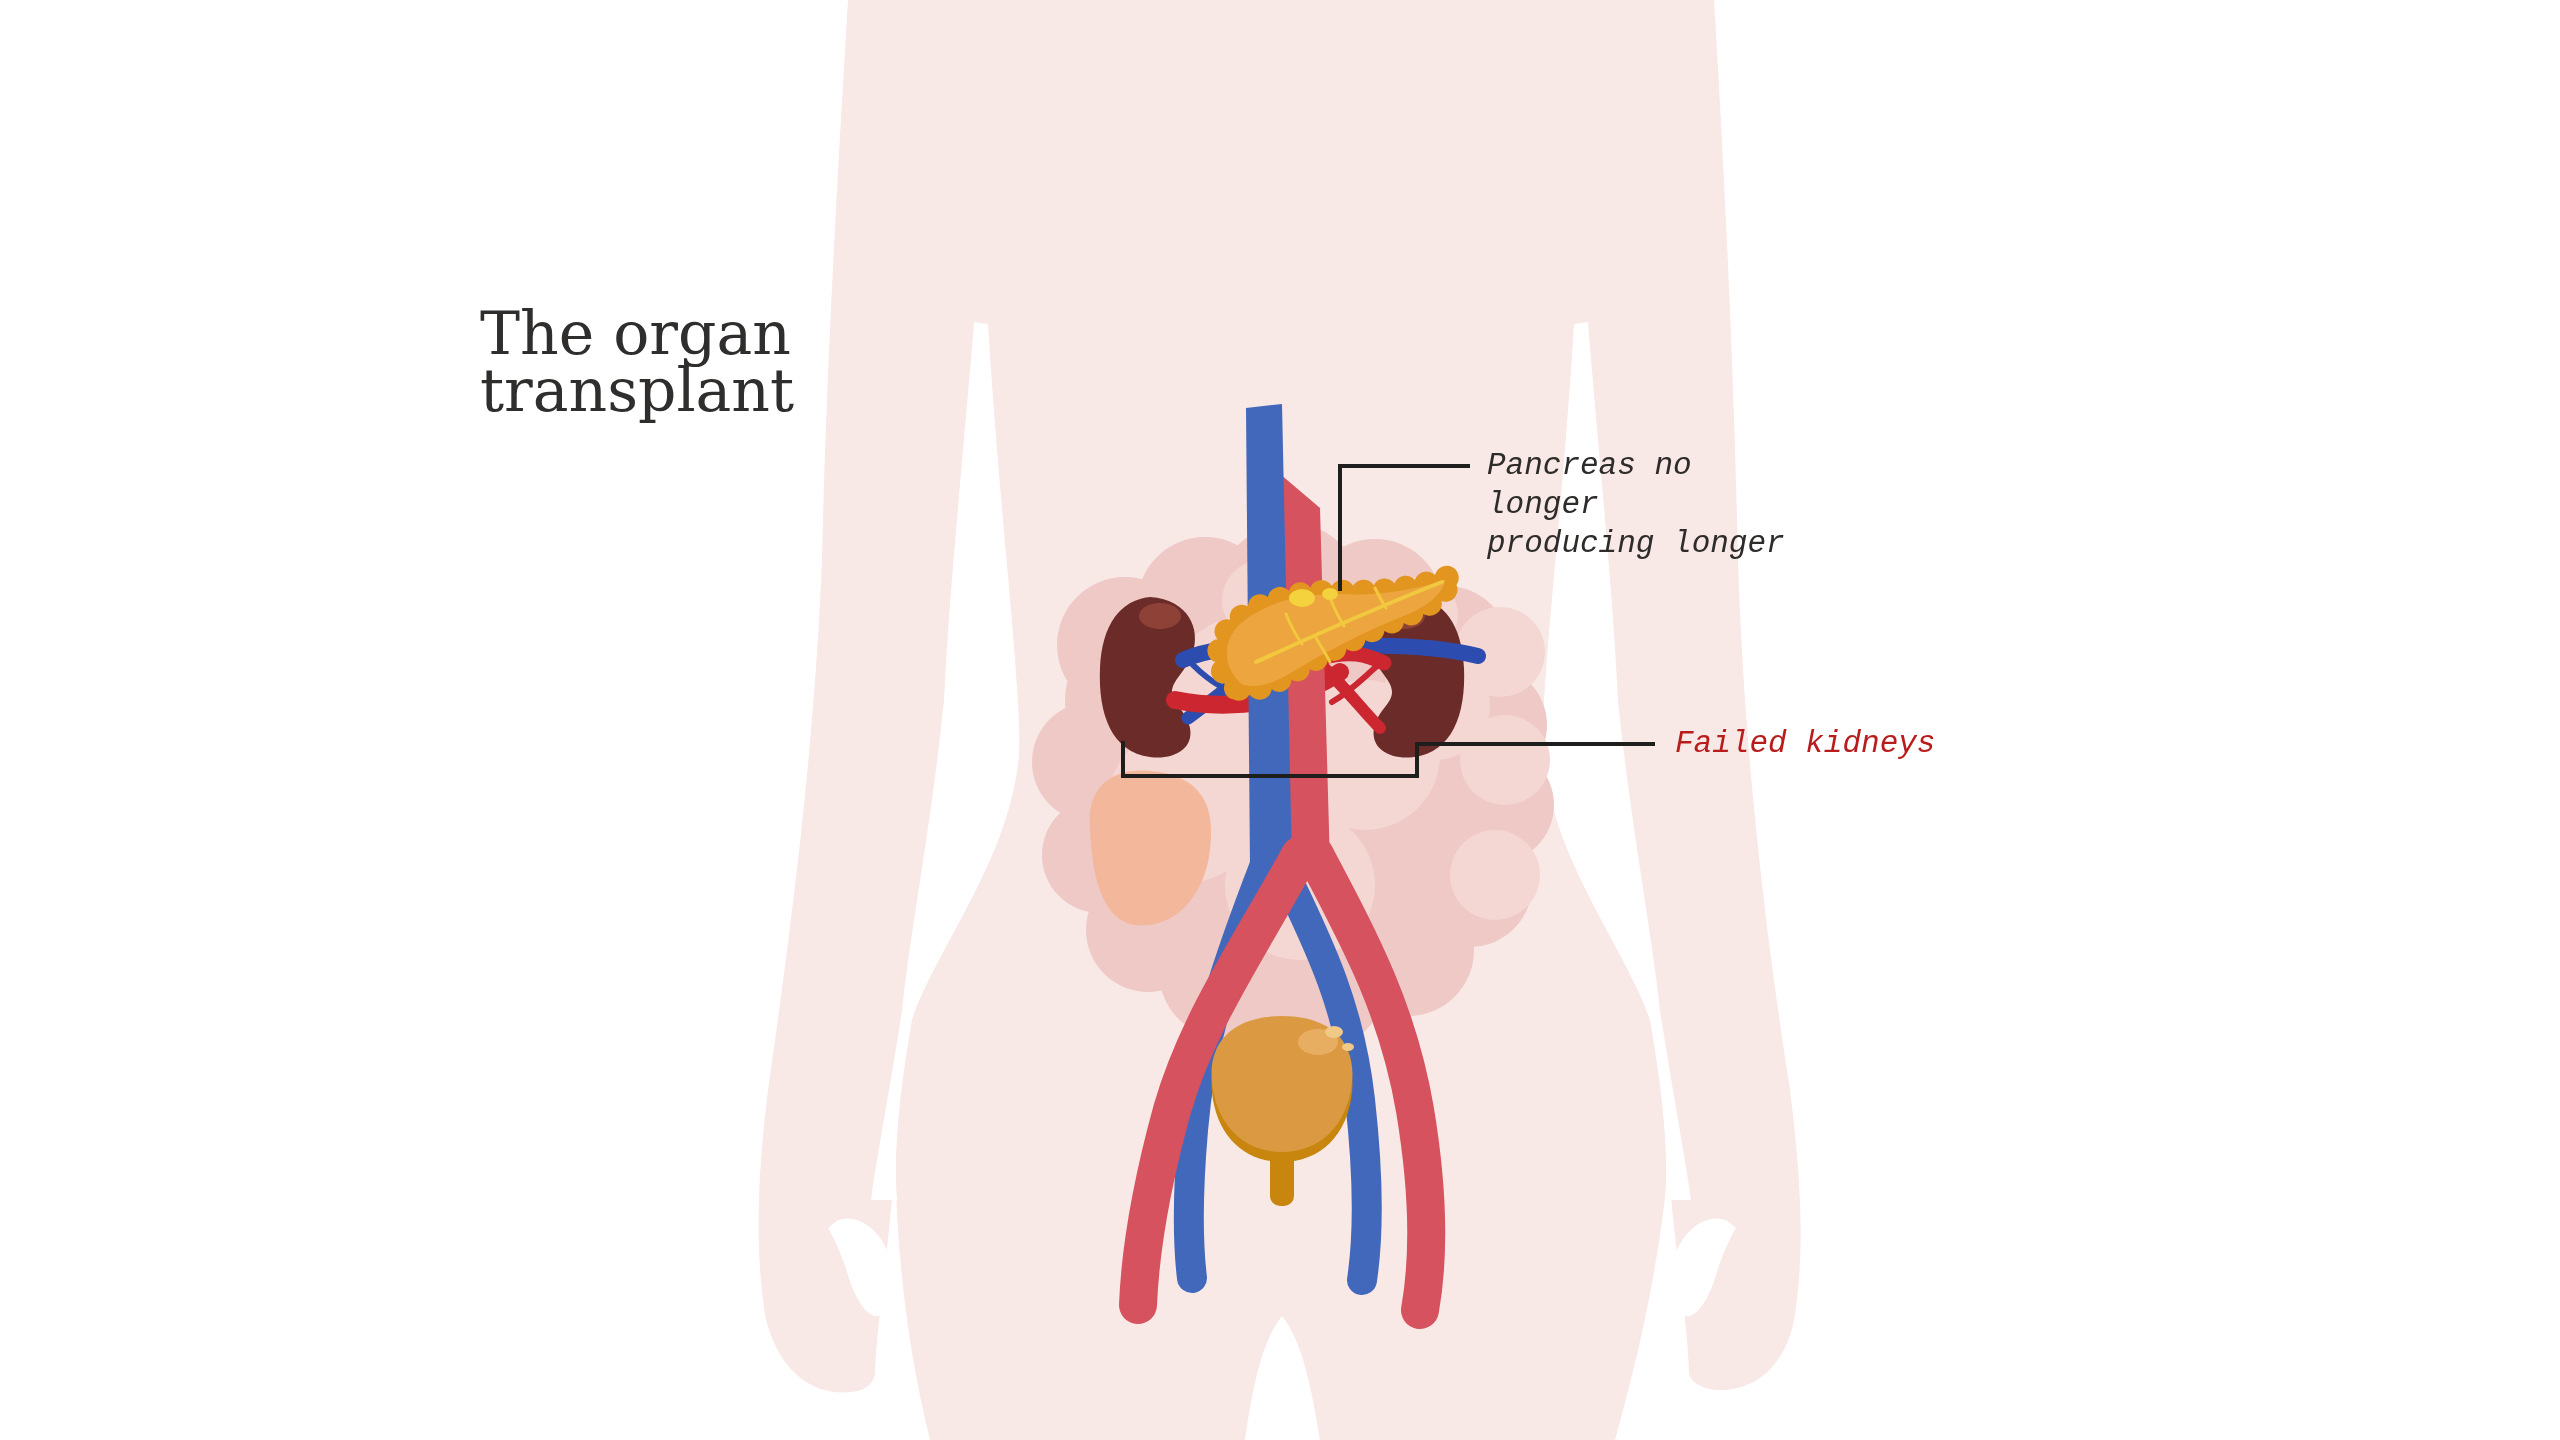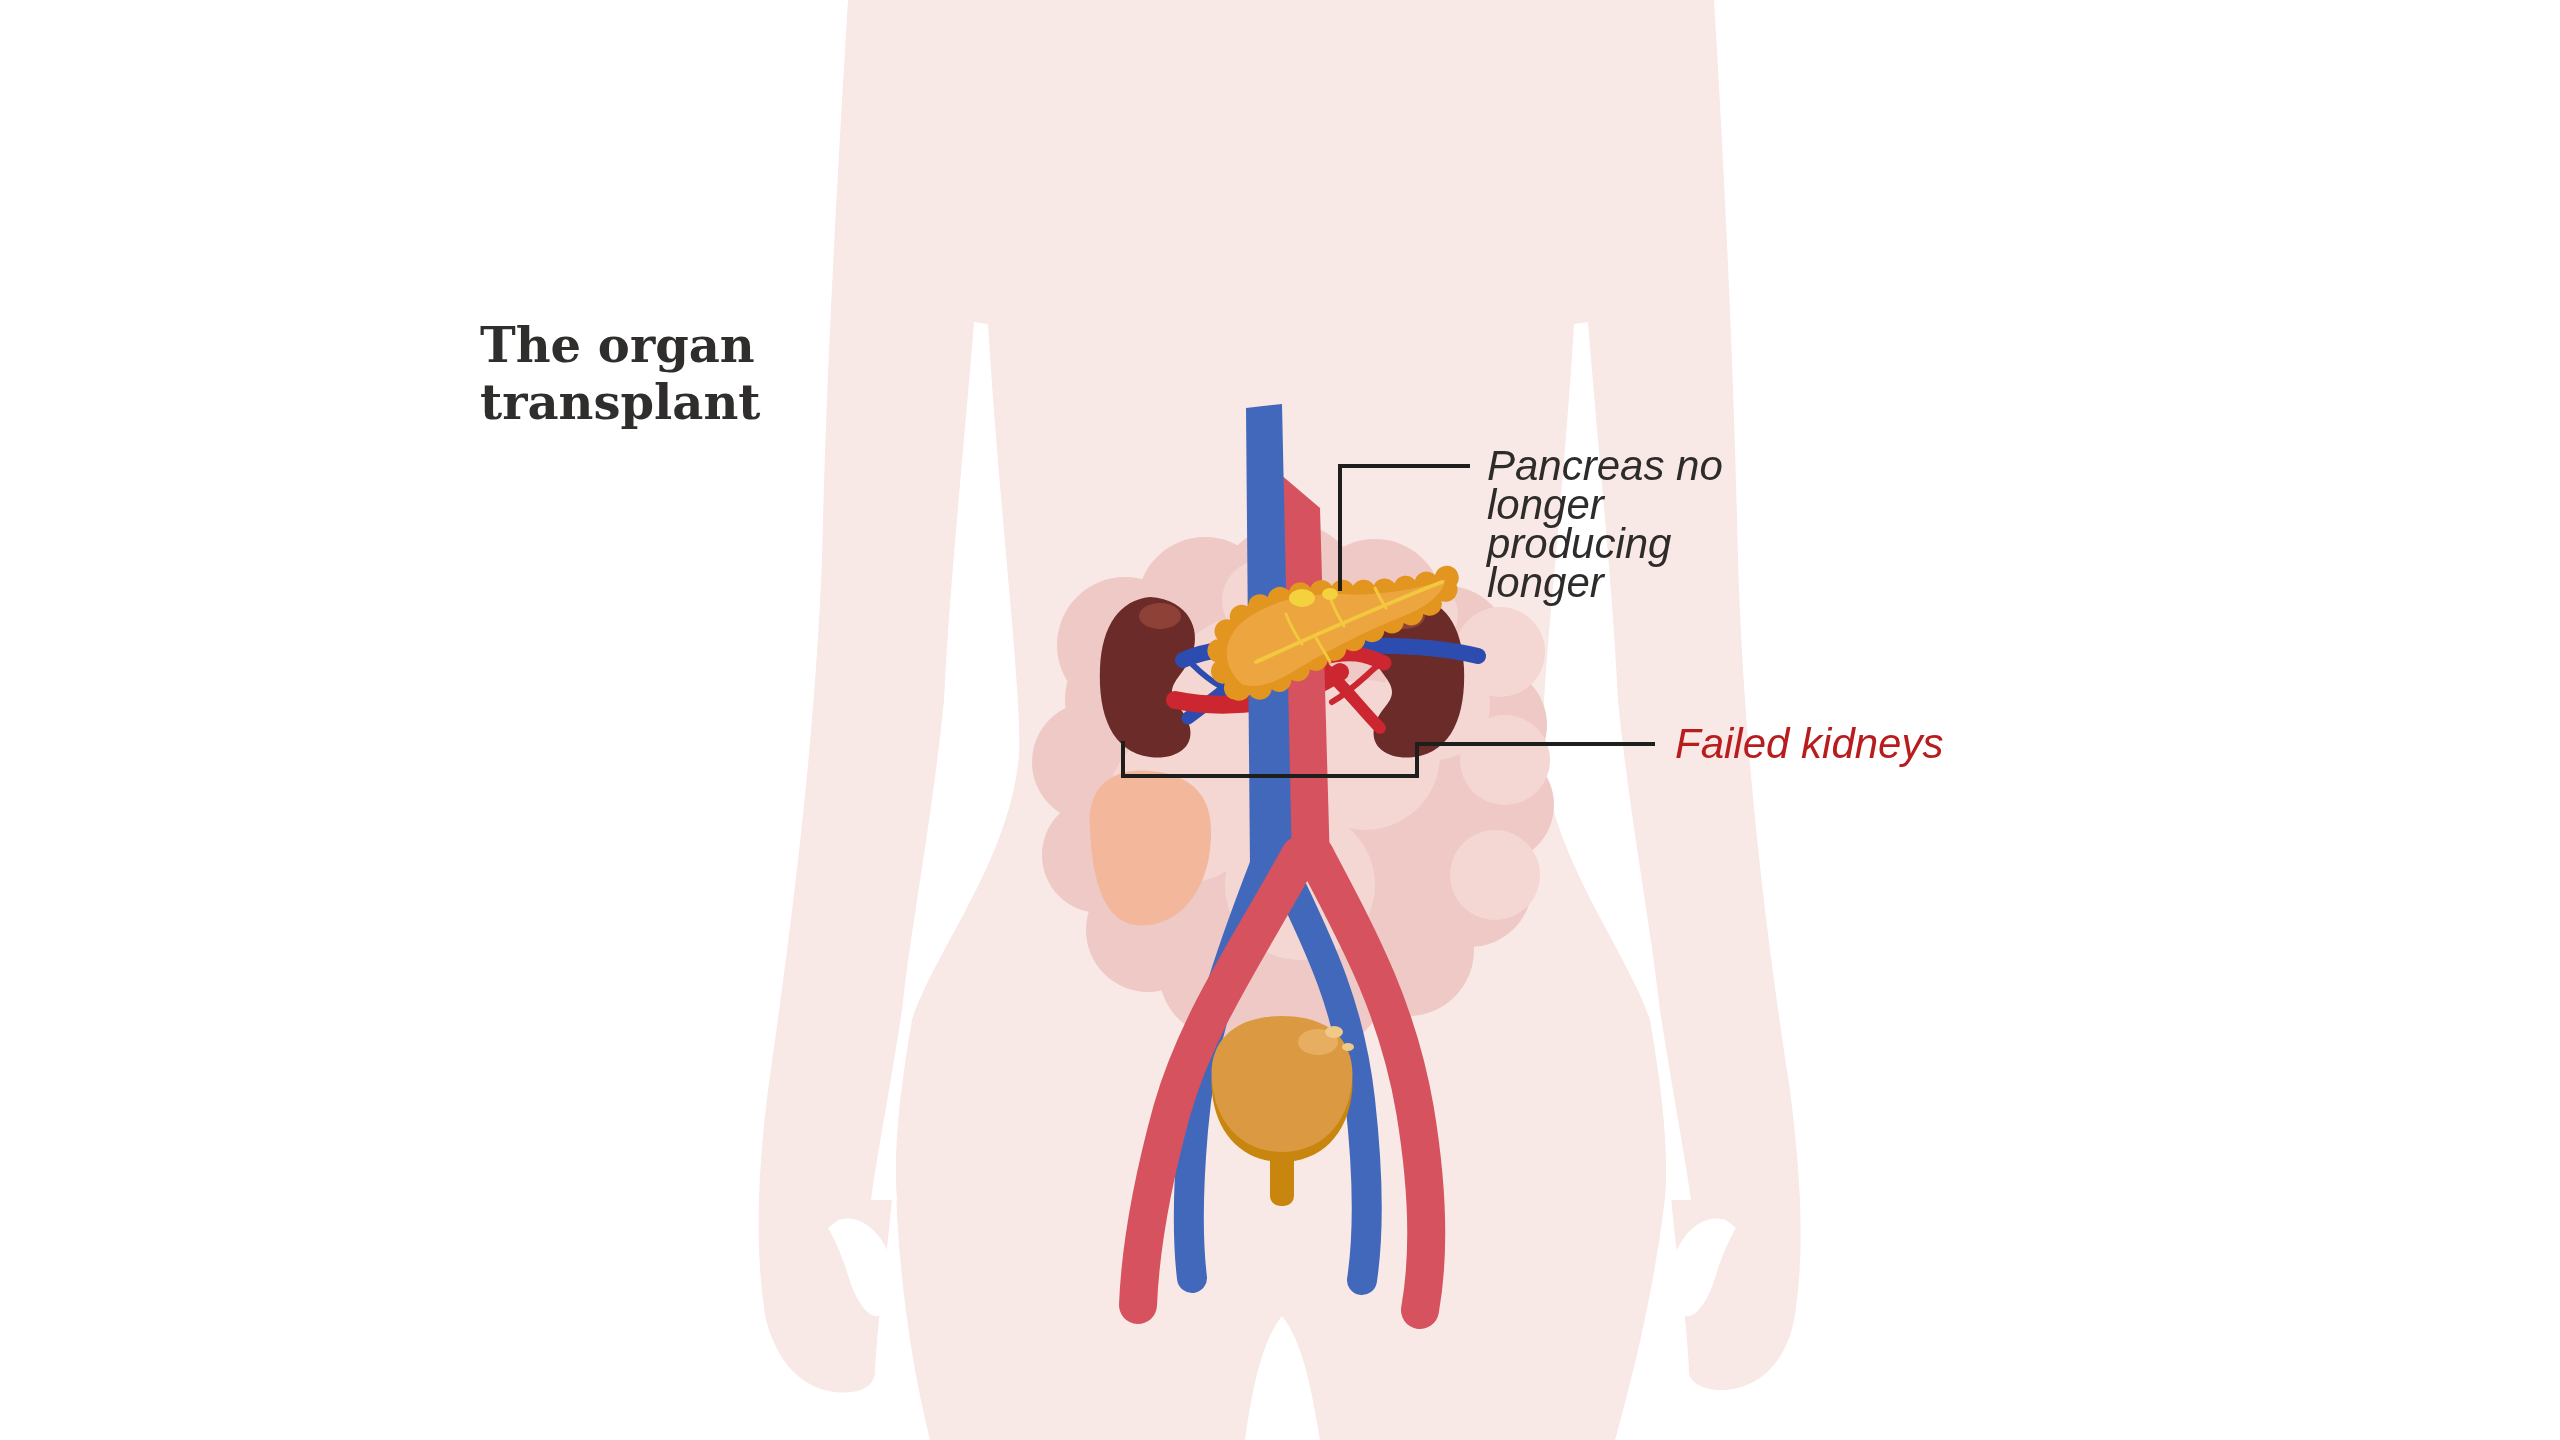--- a/index.html
+++ b/index.html
@@ -1,23 +1,23 @@
 <!DOCTYPE html>
 <html><head>
 <meta charset="utf-8">
 <style>
   html,body{margin:0;padding:0;background:#ffffff;}
   #stage{position:relative;width:2560px;height:1440px;background:#ffffff;overflow:hidden;
          font-family:"DejaVu Sans",sans-serif;}
   #art{position:absolute;left:0;top:0;width:2560px;height:1440px;}
-  .title{position:absolute;left:480px;top:317px;width:330px;
+  .title{position:absolute;left:480px;top:305px;width:330px;
          font-family:"DejaVu Serif","Liberation Serif",serif;
-         font-weight:700;font-size:48px;line-height:57px;letter-spacing:0px;}
-  .note{position:absolute;font-family:Liberation Sans, sans-serif;
-        font-style:italic;font-size:42px;line-height:39px;}
+         font-weight:400;font-size:60px;line-height:57px;letter-spacing:0px;}
+  .note{position:absolute;font-family:Liberation Mono, monospace;
+        font-style:italic;font-size:31px;line-height:39px;}
   .note-pancreas{left:1487px;top:446px;width:300px;}
   .note-kidneys{left:1675px;top:724px;white-space:nowrap;}
 </style>
 </head>
 <body>
 
 <div id="stage">
 
   <svg id="art" viewBox="0 0 2560 1440" aria-hidden="true">
 

